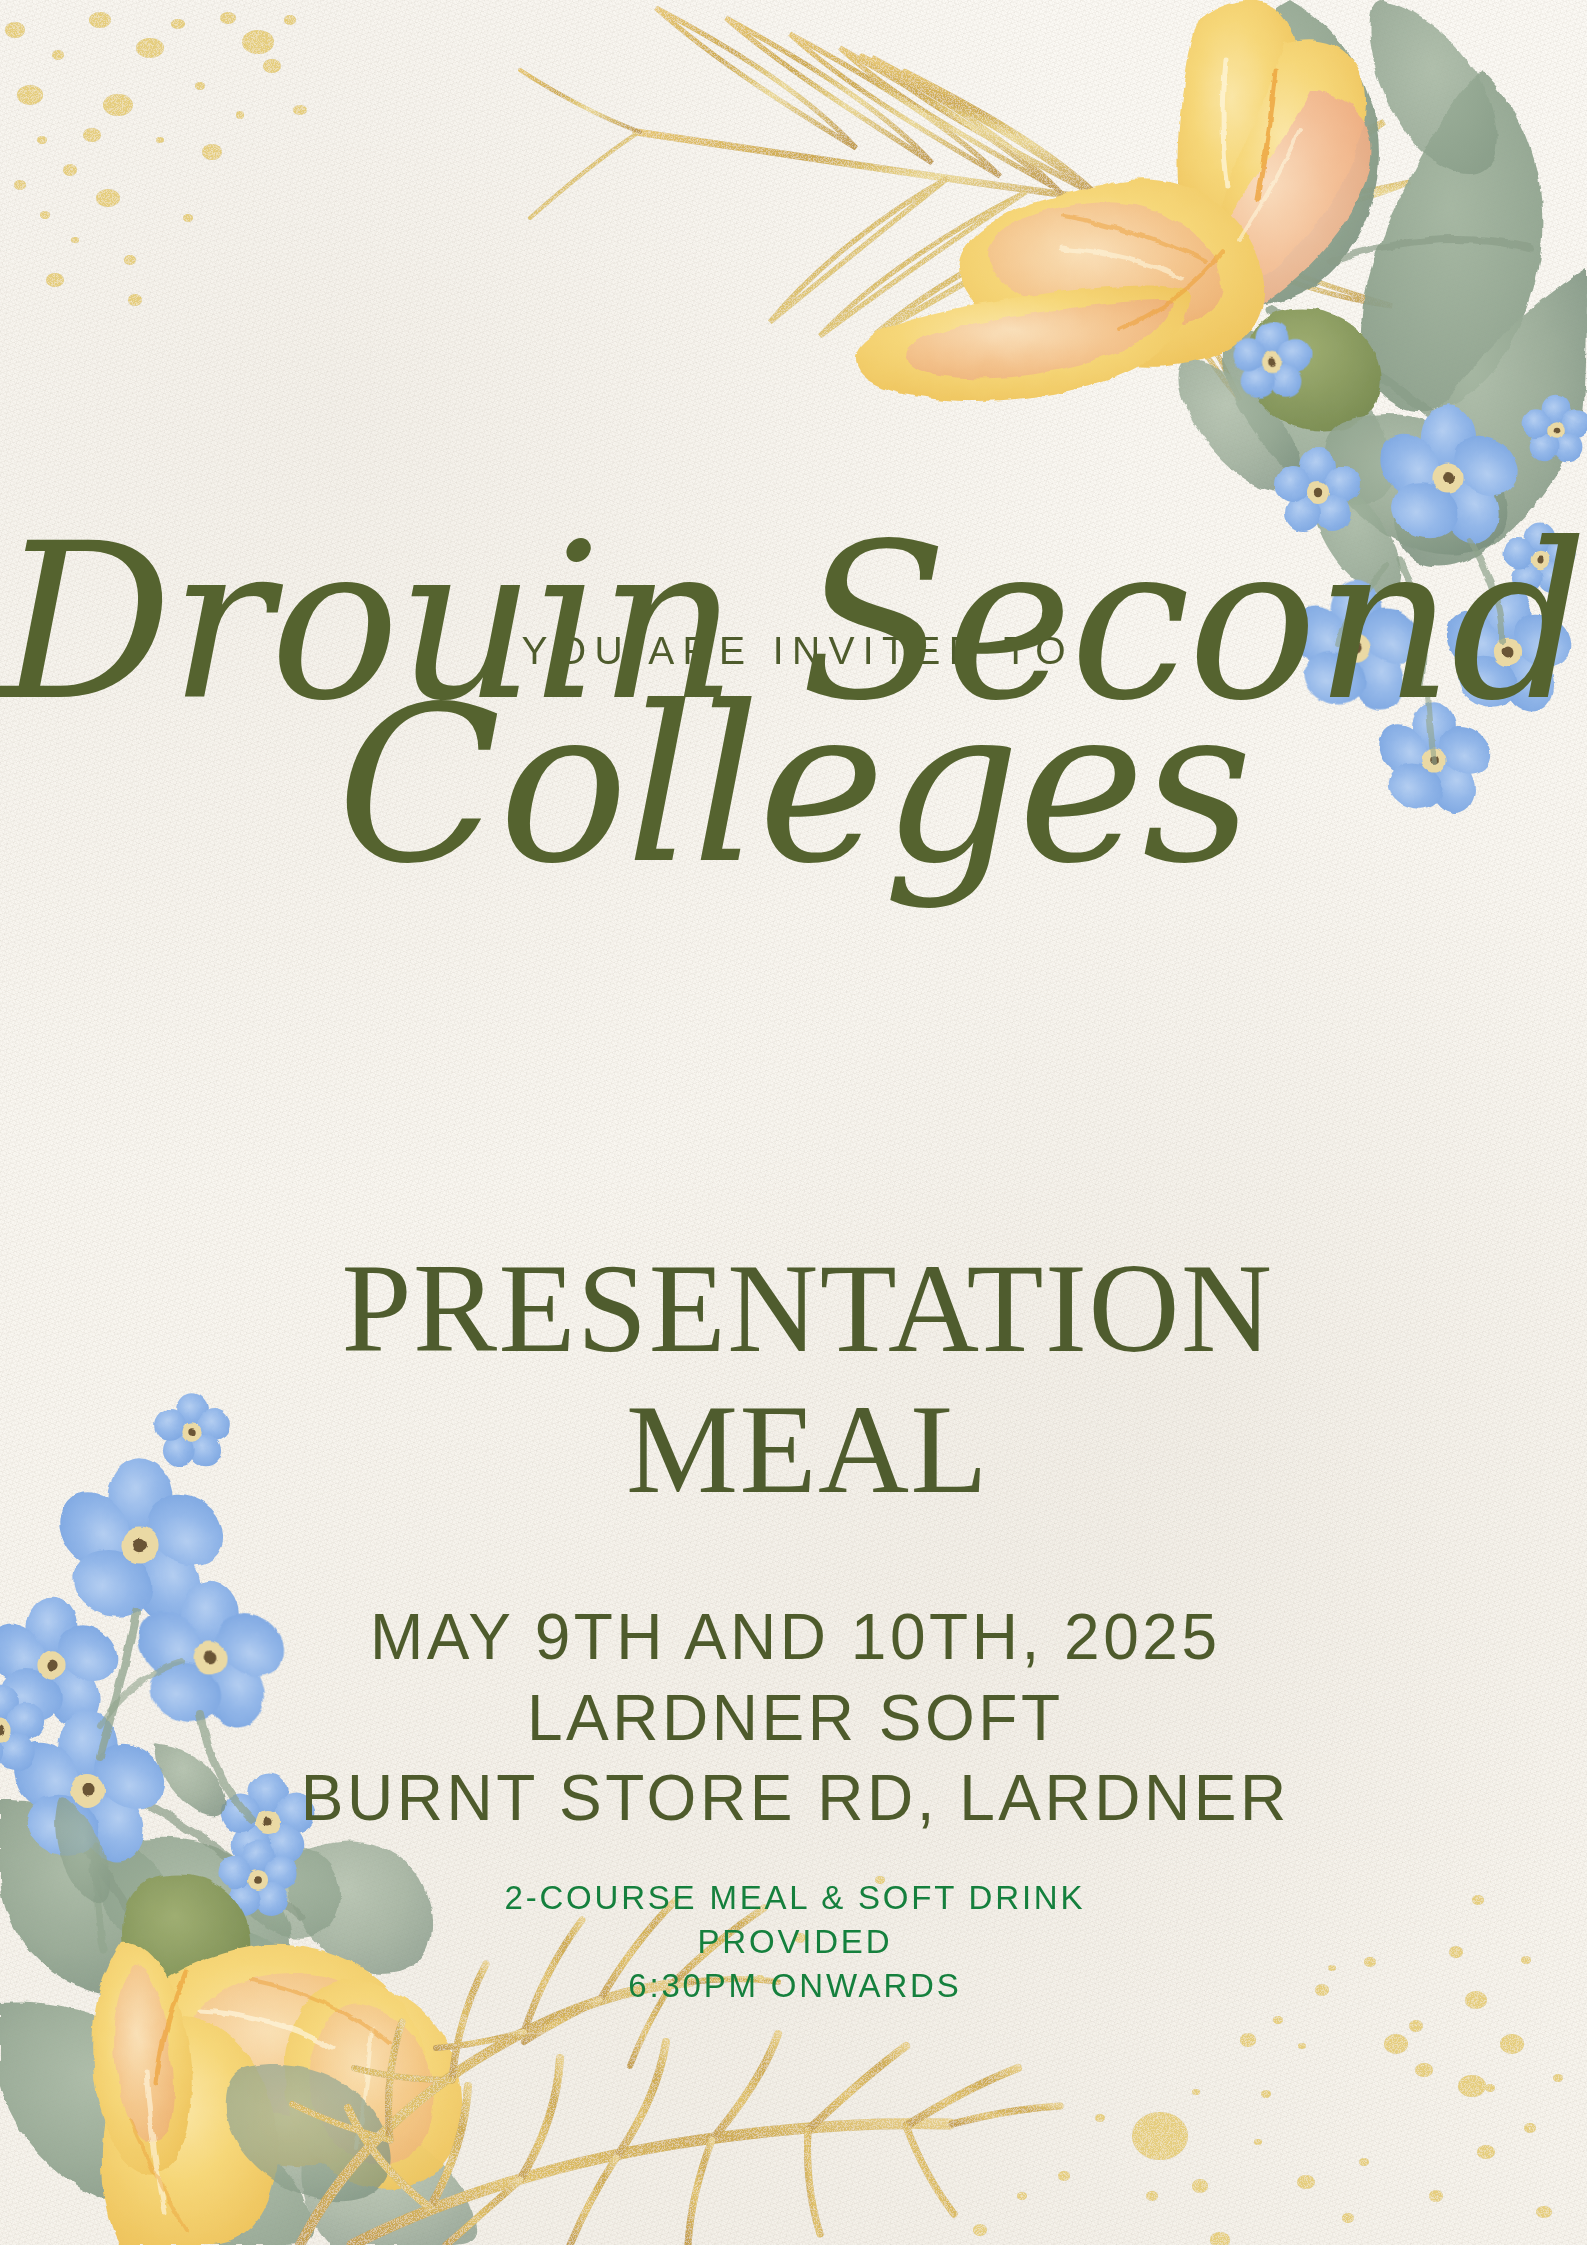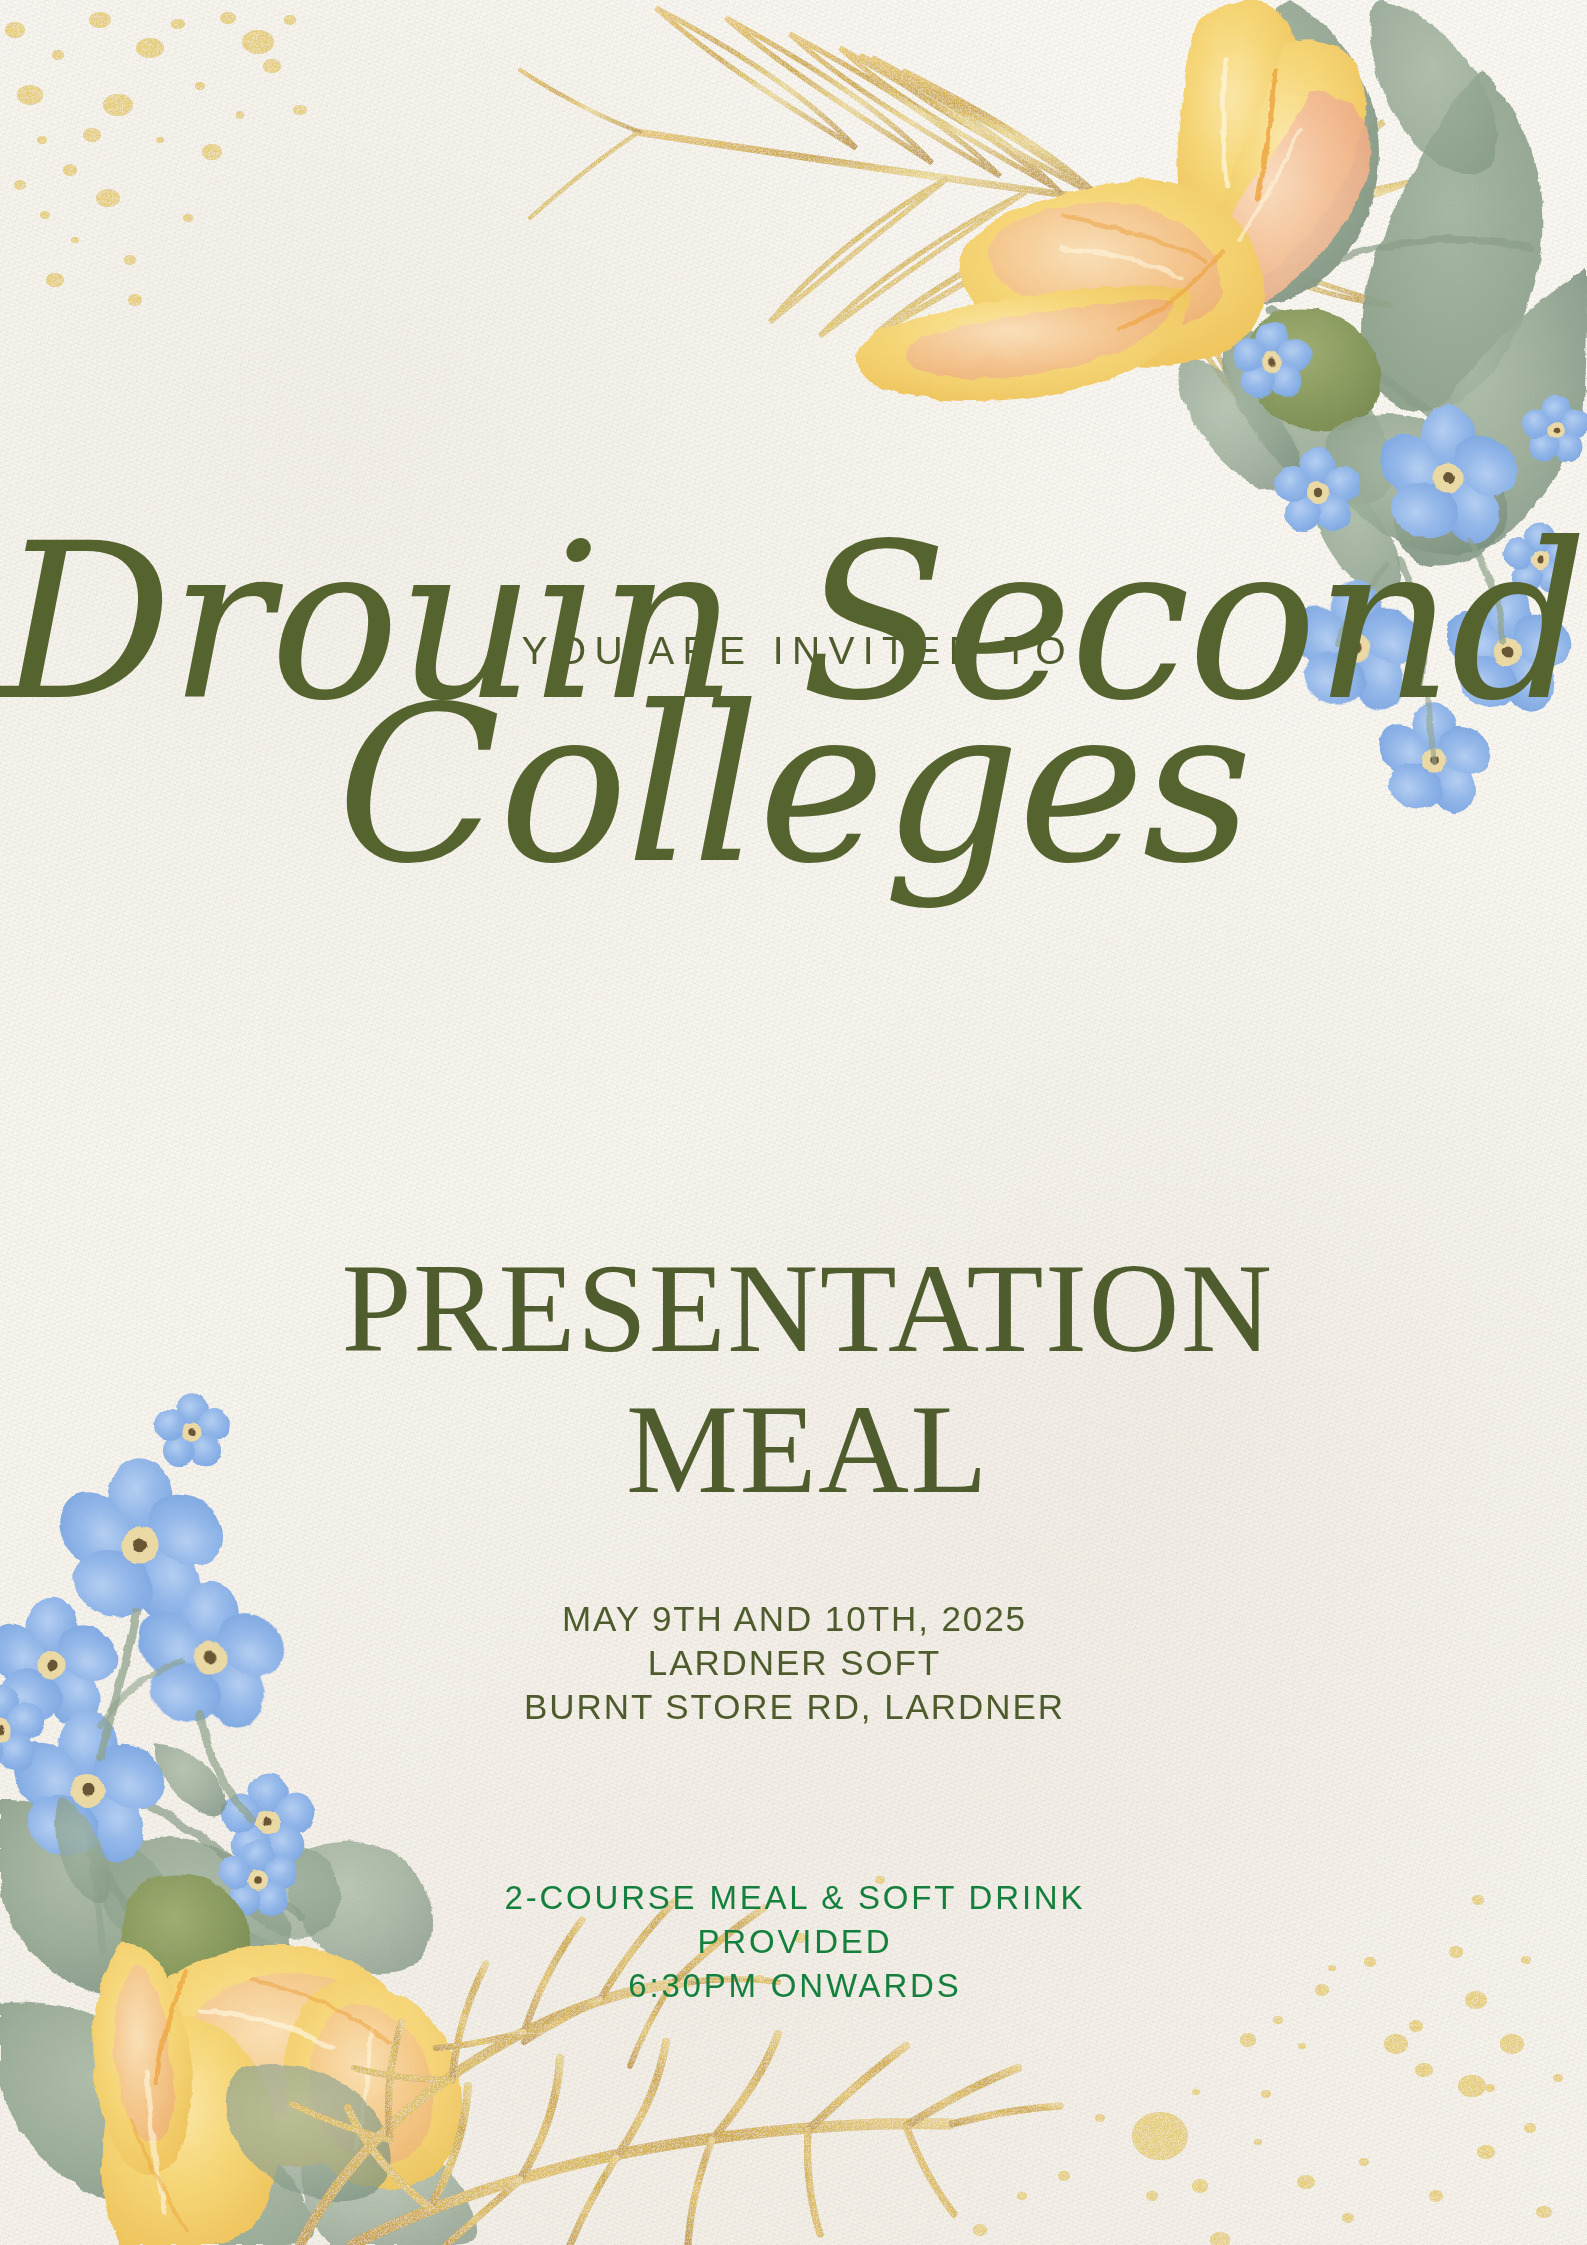--- a/index.html
+++ b/index.html
@@ -83,21 +83,21 @@
     margin-left:28px;
   }
   .title-presentation{ top:1237px; font-size:126px; }
   .title-ball{ top:1378px; font-size:126px; }
 
   .details{
     position:absolute;
     left:0; right:0;
     top:1597px;
     color:#4e5b2c;
-    font-size:35px;
+    font-size:64px;
     line-height:1.26;
     letter-spacing:.055em;
     font-weight:400;
   }
   .details div{ text-indent:.055em; }
 
   .meal{
     position:absolute;
     left:0; right:0;
     top:1876px;

